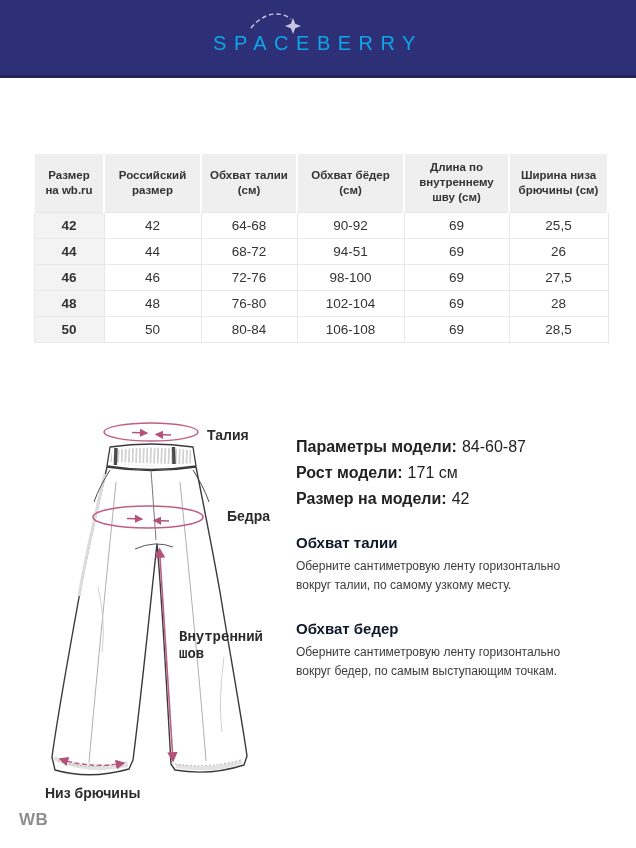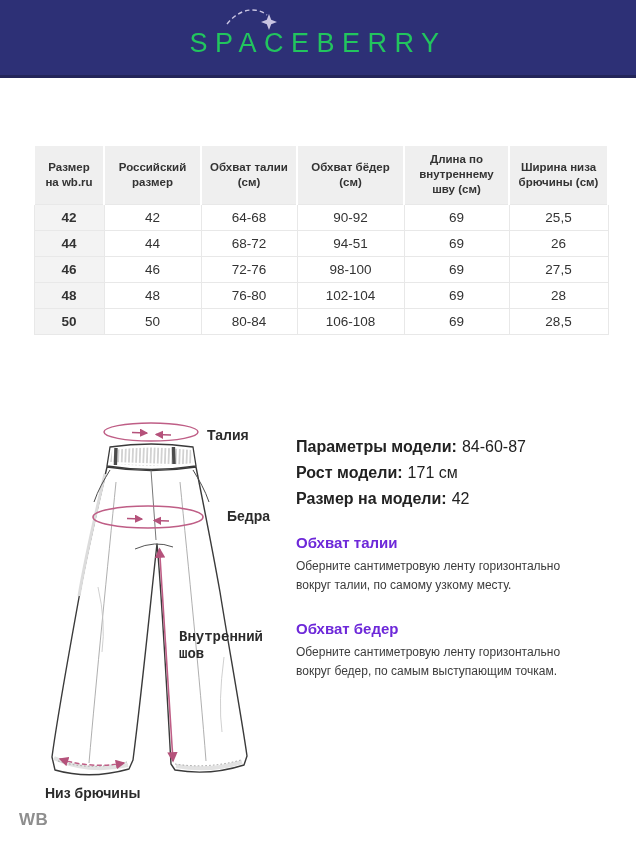--- a/index.html
+++ b/index.html
@@ -11,27 +11,27 @@
   }
 
   
   .brand-band {
     position:absolute; left:0; top:0; width:636px; height:78px;
     background:#2d3076; border-bottom:3px solid #232559;
     display:flex; align-items:center; justify-content:center;
   }
   .logo-wrap { position:relative; margin-top:12px; }
   .logo-text {
-    color:#22c55e; font-size:27px; letter-spacing:7.5px; font-weight:400;
+    color:#0ea5e9; font-size:20px; letter-spacing:7.5px; font-weight:400;
   }
   .comet { position:absolute; left:36px; top:-26px; }
 
   
   table.size-table {
-    position:absolute; left:33px; top:144px; width:574px;
+    position:absolute; left:33px; top:152px; width:574px;
     border-collapse:collapse; table-layout:fixed;
   }
   .size-table th {
     height:59px; background:#efefef; font-size:11.5px; font-weight:700;
     color:#333333; text-align:center; vertical-align:middle; padding:3px 6px;
     border:2px solid #ffffff; border-bottom:1px solid #e8e8e8; line-height:15px;
   }
   .size-table td {
     height:26px; background:#ffffff; font-size:13.5px; color:#333333;
     text-align:center; vertical-align:middle;
@@ -49,21 +49,21 @@
   .dlabel.inseam  { left:179px; top:629px; width:100px;font-family:Liberation Mono, monospace; }
   .dlabel.hem     { left:45px;  top:785px; }
 
   
   .info-col { position:absolute; left:296px; top:438px; width:320px; }
   .model-line { font-size:16px; margin-bottom:8px; color:#222; }
   .model-line .lbl { font-weight:700; }
   .model-line .val { font-weight:400; margin-left:5px; }
   .sections { margin-top:26px; }
   .section { margin-bottom:25px; }
-  .section h3 { font-size:15px; font-weight:700; color:#6d28d9; margin-bottom:6px; }
+  .section h3 { font-size:15px; font-weight:700; color:#0f172a; margin-bottom:6px; }
   .section p { font-size:12px; line-height:19px; color:#3c3c3c; max-width:300px; }
 
   
   .watermark {
     position:absolute; left:19px; top:810px;
     font-size:17px; font-weight:700; color:#8e8e8e; letter-spacing:0.5px;
   }
 </style>
 </head>
 <body>

